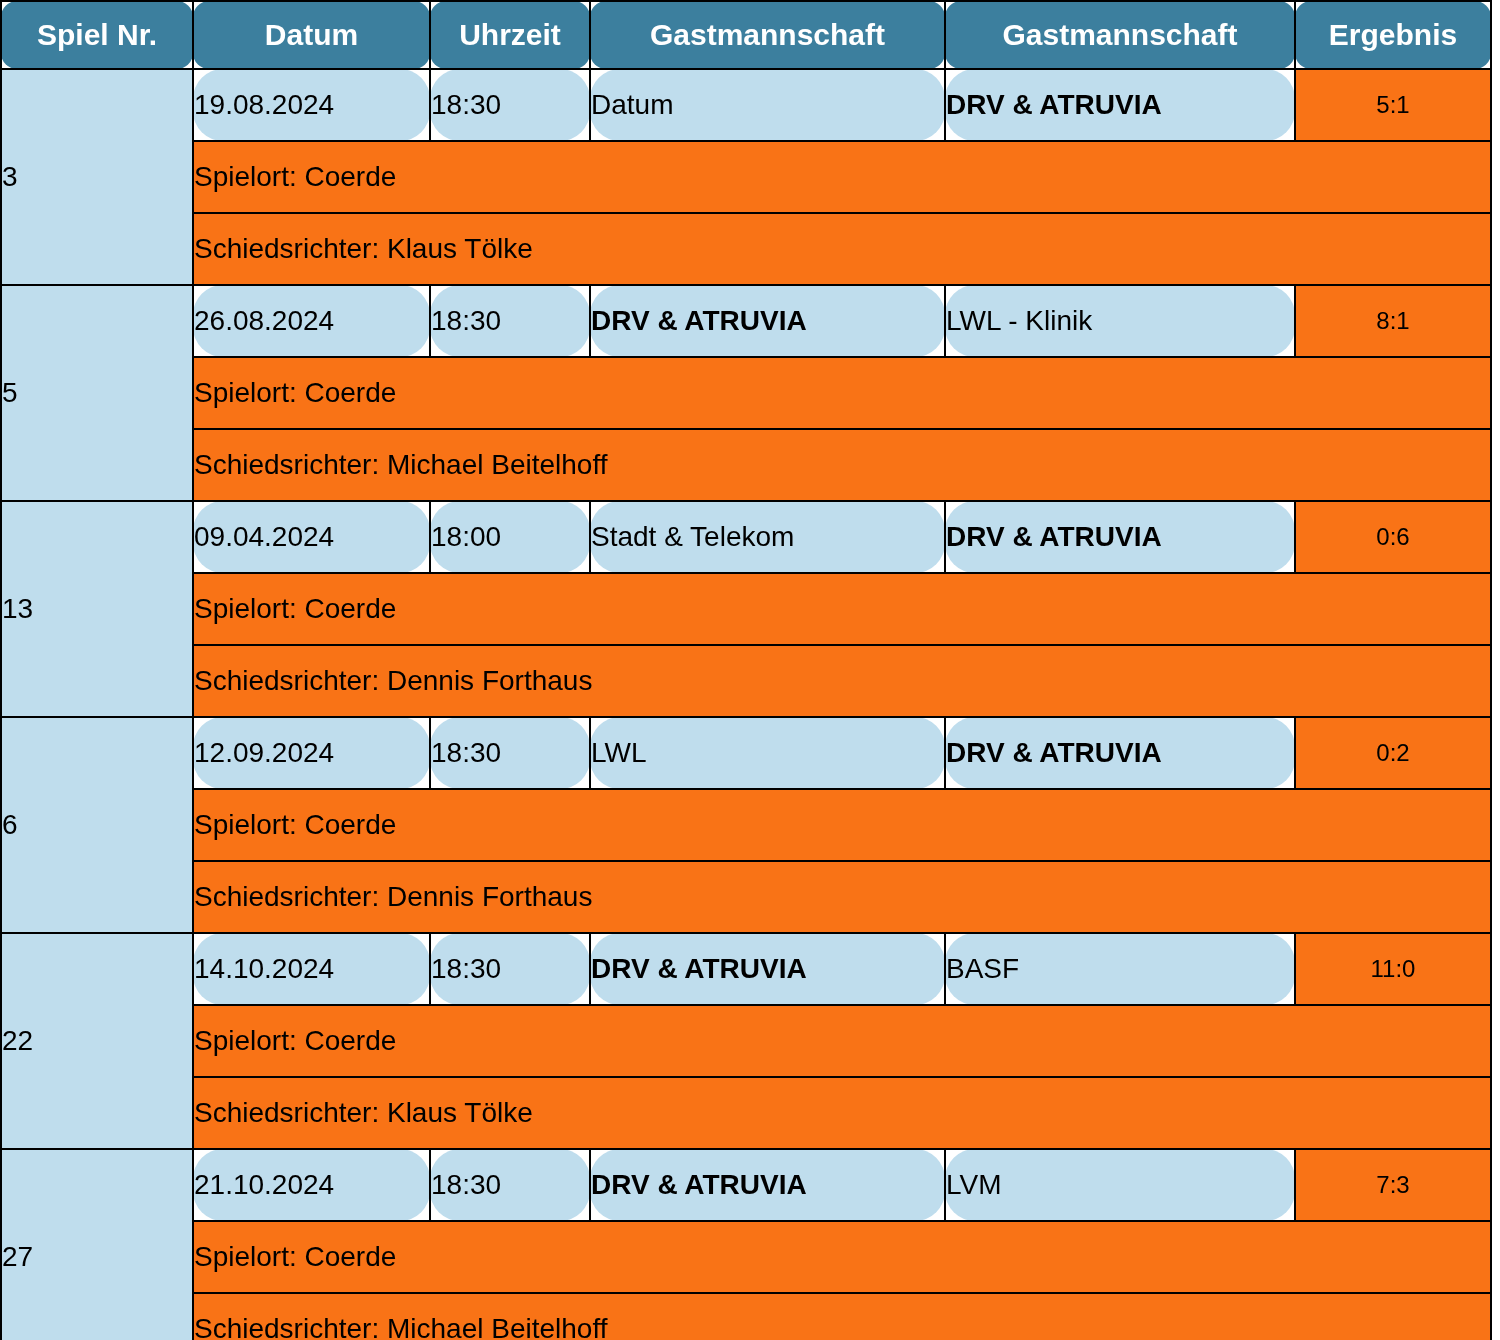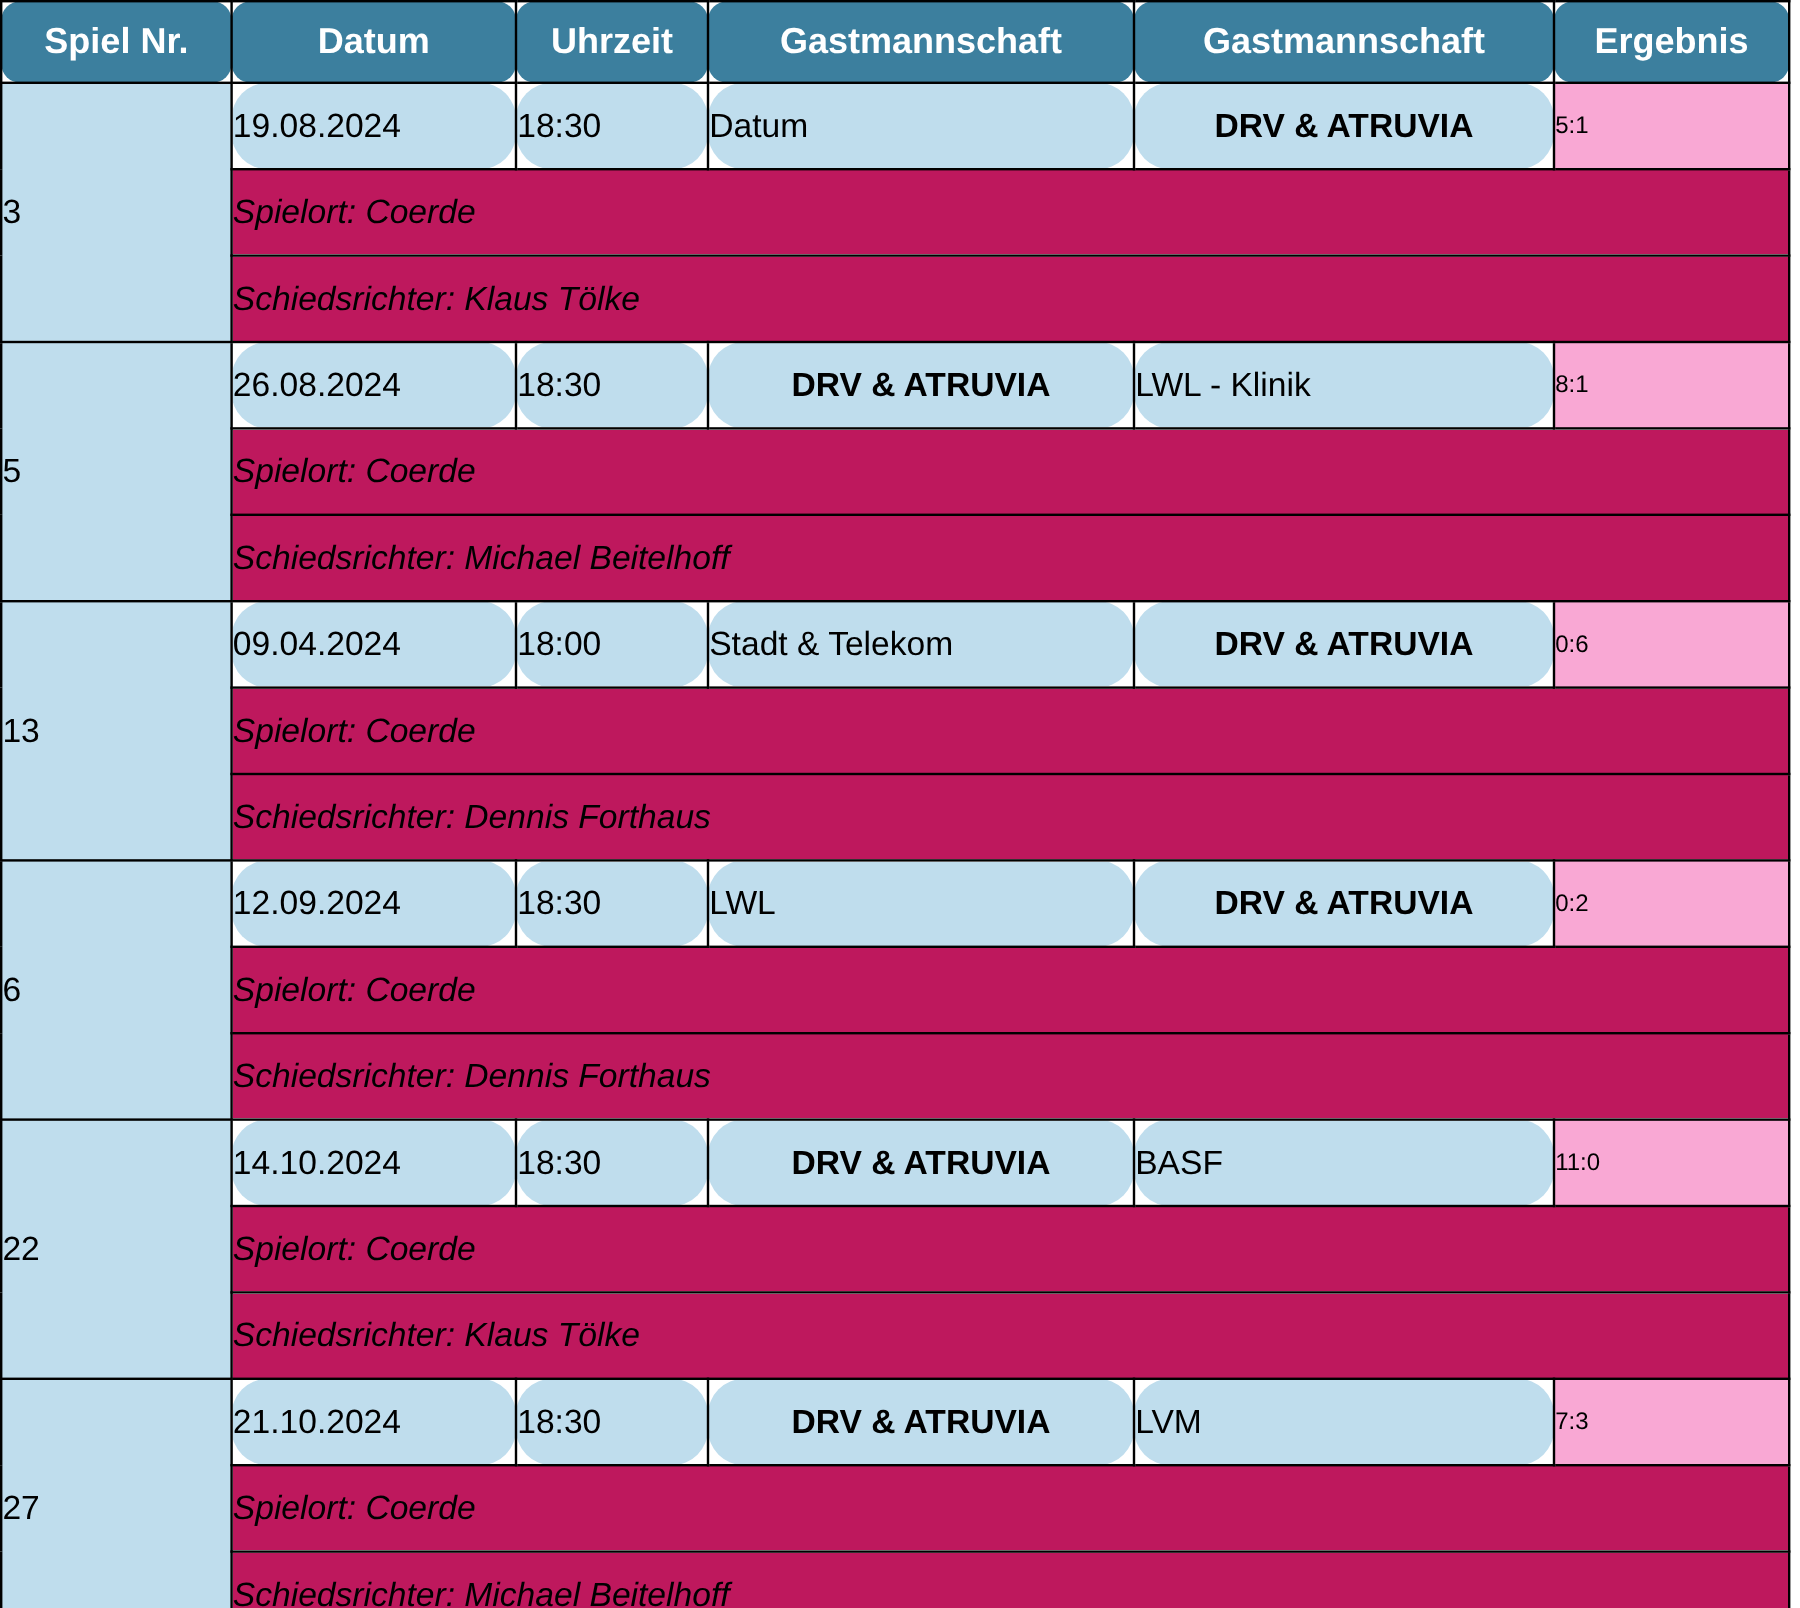--- a/index.html
+++ b/index.html
@@ -55,33 +55,31 @@
     font-size: 28px;
     color: #000;
     height: 70px;
     padding: 0 14px;
     white-space: nowrap;
     overflow: hidden;
     border-radius: 30px;
   }
   td.match-cell.bold {
     font-weight: bold;
+  }
+  td.result-cell {
+    background: #f97316;
+    font-size: 24px;
+    color: #000;
+    height: 70px;
     text-align: center;
   }
-  td.result-cell {
-    background: #f9a8d4;
-    font-size: 20px;
-    color: #000;
-    height: 70px;
-    text-align: left;
-  }
   td.detail-cell {
-    background: #be185d;
+    background: #f97316;
     font-size: 28px;
-    font-style: italic;
     color: #000;
     height: 70px;
     padding: 0 14px;
     white-space: nowrap;
     overflow: hidden;
   }
 </style>
 </head>
 <body>
 

